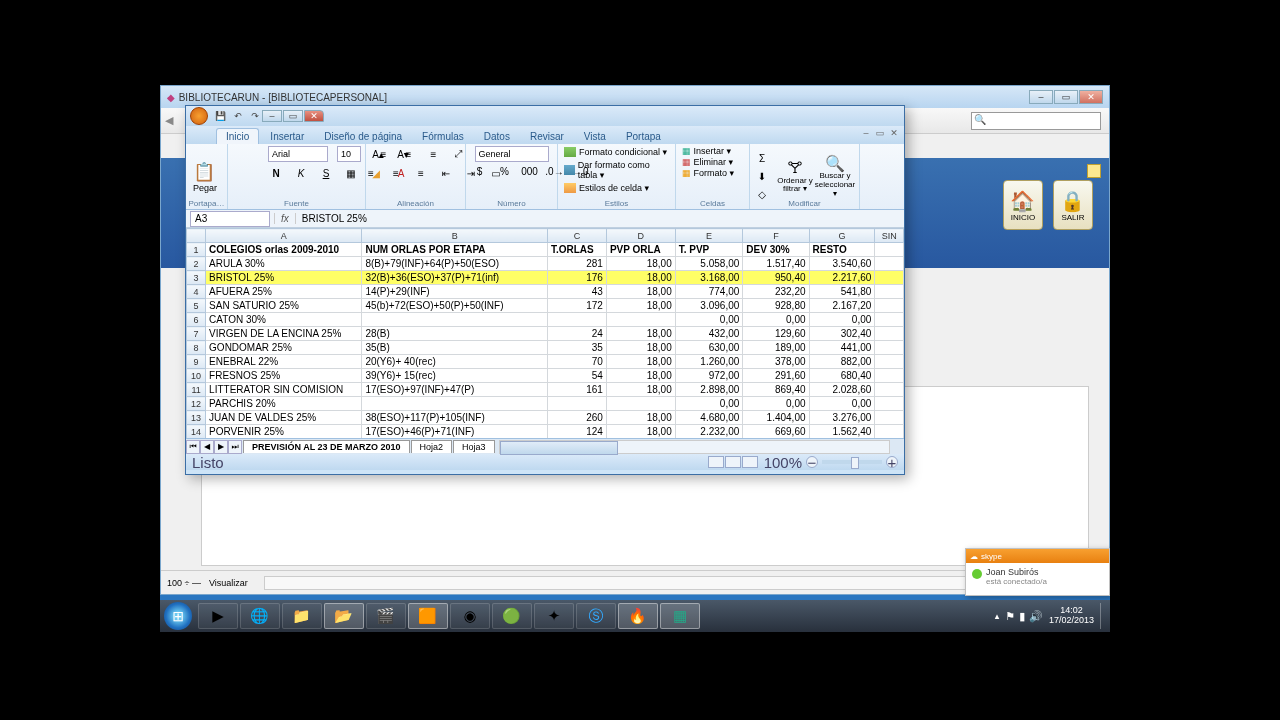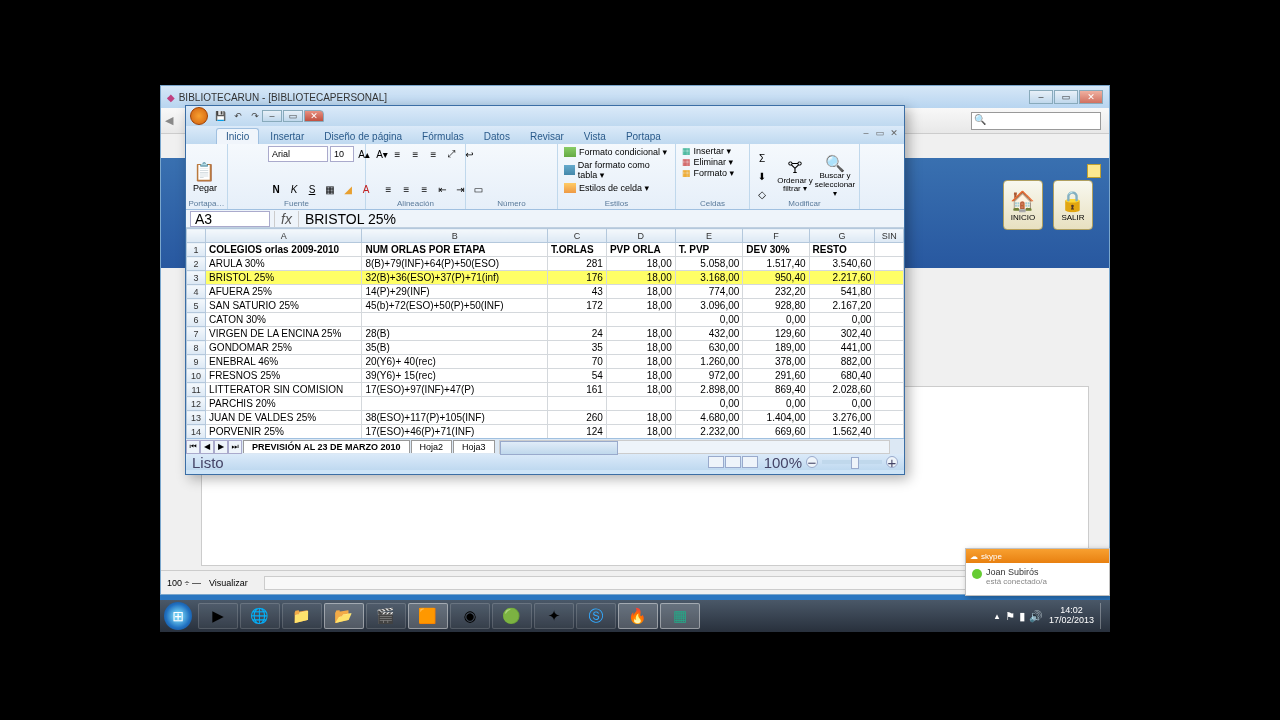--- a/index.html
+++ b/index.html
@@ -34,33 +34,33 @@
 .excel-tab.active { background: #f0f5fb; border: 1px solid #a0c0e0; border-bottom: none; }
 .inner-wc { position: absolute; right: 4px; top: 1px; display: flex; gap: 2px; font-size: 9px; }
 .inner-wc span { width: 12px; height: 12px; cursor: pointer; color: #666; display: inline-flex; align-items: center; justify-content: center; }
 
 .ribbon { height: 66px; background: linear-gradient(#f5f9fd,#e6eff9); border-bottom: 1px solid #a0c0e0; display: flex; font-size: 9px; }
 .rgroup { border-right: 1px solid #c0d8ec; padding: 2px 4px; display: flex; flex-direction: column; position: relative; }
 .rgroup-label { position: absolute; bottom: 1px; left: 0; right: 0; text-align: center; font-size: 8px; color: #5a7a9a; }
 .rgroup-body { flex: 1; display: flex; align-items: center; gap: 2px; }
 .paste-btn { display: flex; flex-direction: column; align-items: center; width: 30px; cursor: pointer; }
 .paste-ic { font-size: 18px; }
-.font-row { display: flex; gap: 2px; align-items: center; margin-bottom: 18px; padding-left: 36px; }
+.font-row { display: flex; gap: 9px; align-items: center; margin-bottom: 2px; padding-left: 36px; }
 .font-sel { width: 60px; height: 16px; border: 1px solid #aac; background: #fff; font-size: 9px; padding: 0 3px; display: flex; align-items: center; }
 .size-sel { width: 24px; height: 16px; border: 1px solid #aac; background: #fff; font-size: 9px; padding: 0 3px; display: flex; align-items: center; }
 .tbtn { width: 16px; height: 16px; border: 1px solid transparent; display: inline-flex; align-items: center; justify-content: center; font-size: 10px; cursor: pointer; }
 .col-stack { display: flex; flex-direction: column; gap: 1px; }
 .num-sel { width: 74px; height: 16px; border: 1px solid #aac; background: #fff; font-size: 9px; padding: 0 3px; display: flex; align-items: center; }
 .style-item { display: flex; align-items: center; gap: 3px; font-size: 9px; cursor: pointer; padding: 1px 2px; }
 .style-ic { width: 12px; height: 10px; background: linear-gradient(#8c6,#6a4); }
 .cell-item { display: flex; align-items: center; gap: 3px; font-size: 9px; cursor: pointer; padding: 0 2px; }
 .mod-big { display: flex; flex-direction: column; align-items: center; width: 38px; cursor: pointer; font-size: 8px; text-align: center; line-height: 1.1; }
 .mod-ic { font-size: 16px; }
 
-.formula-bar { height: 18px; background: #eef4fa; border-bottom: 1px solid #c0d0e0; display: flex; align-items: center; font-size: 14px; }
+.formula-bar { height: 18px; background: #eef4fa; border-bottom: 1px solid #c0d0e0; display: flex; align-items: center; font-size: 10px; }
 .name-box { width: 80px; height: 16px; border: 1px solid #aac; background: #fff; padding: 0 4px; margin: 0 4px; display: flex; align-items: center; }
 .fx { padding: 0 6px; font-style: italic; color: #555; border-left: 1px solid #ccc; border-right: 1px solid #ccc; }
 .formula-content { flex: 1; padding: 0 6px; }
 
 .grid-area { height: 210px; background: #fff; overflow: hidden; position: relative; }
 table.grid { border-collapse: collapse; font-size: 10px; width: 100%; }
 .grid th { background: linear-gradient(#f4f8fc,#dce8f4); border: 1px solid #b4c8dc; height: 14px; font-weight: normal; color: #333; font-size: 9px; }
 .grid th.rowh { width: 20px; text-align: center; }
 .grid td { border: 1px solid #d4d8dc; height: 12px; padding: 0 3px; white-space: nowrap; overflow: hidden; }
 .grid tr:first-child td { font-weight: bold; }
@@ -223,20 +223,30 @@
           <span class="tbtn">≡</span>
           <span class="tbtn">≡</span>
           <span class="tbtn">⇤</span>
           <span class="tbtn">⇥</span>
           <span class="tbtn">▭</span>
         </div>
       </div>
       <div class="rgroup-label">Alineación</div>
     </div>
     <div class="rgroup" style="width:92px;">
+      <div class="rgroup-body col-stack">
+        <div class="num-sel">General</div>
+        <div class="font-row">
+          <span class="tbtn">$</span>
+          <span class="tbtn">%</span>
+          <span class="tbtn">000</span>
+          <span class="tbtn">.0→</span>
+          <span class="tbtn">←.0</span>
+        </div>
+      </div>
       <div class="rgroup-label">Número</div>
     </div>
     <div class="rgroup" style="width:118px;">
       <div class="rgroup-body col-stack" style="align-items:flex-start;">
         <div class="style-item">
             <span class="style-ic"></span>
             <span>Formato condicional ▾</span>
           </div>
         <div class="style-item">
             <span class="style-ic" style="background:linear-gradient(#6ac,#48a);"></span>
@@ -391,21 +401,21 @@
             <td>35(B)</td>
             <td class="num">35</td>
             <td class="num">18,00</td>
             <td class="num">630,00</td>
             <td class="num">189,00</td>
             <td class="num">441,00</td>
             <td></td>
           </tr>
           <tr>
             <th class="rowh">9</th>
-            <td>ENEBRAL 46%</td>
+            <td>ENEBRAL 22%</td>
             <td>20(Y6)+ 40(rec)</td>
             <td class="num">70</td>
             <td class="num">18,00</td>
             <td class="num">1.260,00</td>
             <td class="num">378,00</td>
             <td class="num">882,00</td>
             <td></td>
           </tr>
           <tr>
             <th class="rowh">10</th>

